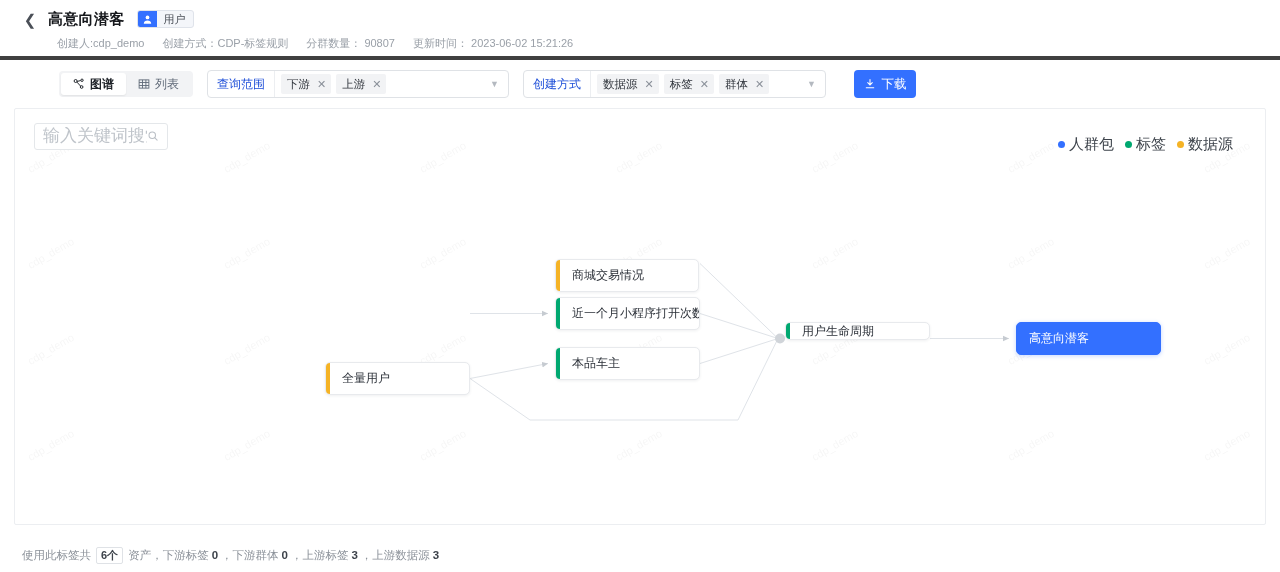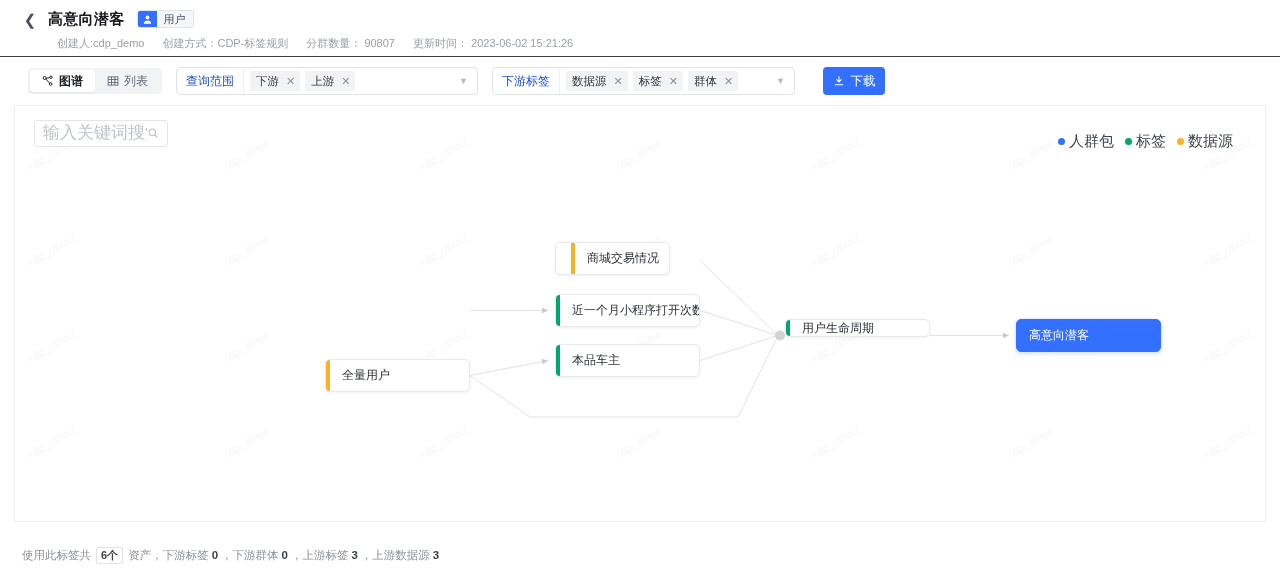--- a/index.html
+++ b/index.html
@@ -35,21 +35,21 @@
     border: 1px solid #e6e8eb; border-bottom: none;
     border-radius: 4px 4px 0 0; cursor: pointer; white-space: nowrap;
   }
   .tab.active {
     background: #ffffff; color: #1f2329;
     border-color: #e2e5e9; border-top: 2px solid #3370ff;
     height: 32px; position: relative; z-index: 3;
   }
 
   
-  .toolbar-wrap { border-top: 1px solid #404040; background:#fff; margin-top:-1px; }
+  .toolbar-wrap { border-top: 4px solid #404040; background:#fff; margin-top:-1px;padding-left:31px; }
   .toolbar { display: flex; align-items: center; gap: 14px; padding: 8px 0 8px 28px; height: 48px; }
   .segmented { display: flex; background: #f2f3f5; border-radius: 4px; padding: 2px; height: 26px; }
   .seg-item { display: flex; align-items: center; gap: 5px; padding: 0 12px; font-size: 12px;
     color: #606a78; border-radius: 3px; cursor: pointer; height: 22px; }
   .seg-item.active { background: #fff; color: #1f2329; font-weight: bold; box-shadow: 0 1px 2px rgba(0,0,0,.07); }
   .seg-item svg { display:block; }
 
   .filter-box { display: flex; align-items: center; height: 28px; border: 1px solid #dfe2e6;
     border-radius: 4px; background: #fff; }
   .filter-label { font-size: 12px; color: #1d4ed8; padding: 0 9px; border-right: 1px solid #eceef1;
@@ -172,21 +172,21 @@
           </span>
           <span class="chip">
             <span class="txt">上游</span>
             <span class="x">✕</span>
           </span>
         </span>
         <span class="caret">▼</span>
       </div>
 
       <div class="filter-box fb-2">
-        <span class="filter-label">下游标签</span>
+        <span class="filter-label">创建方式</span>
         <span class="chips">
           <span class="chip">
             <span class="txt">数据源</span>
             <span class="x">✕</span>
           </span>
           <span class="chip">
             <span class="txt">标签</span>
             <span class="x">✕</span>
           </span>
           <span class="chip">
@@ -283,21 +283,21 @@
           </defs>
         <path d="M455,204.5 L533,204.5" fill="none" stroke="#dfe3e8" stroke-width="1" marker-end="url(#ah)"></path>
             <path d="M455,269.5 L533,254.5" fill="none" stroke="#dfe3e8" stroke-width="1" marker-end="url(#ah)"></path>
             <path d="M685,154.5 L763,229.5" fill="none" stroke="#dfe3e8" stroke-width="1"></path>
             <path d="M685,204.5 L763,229.5" fill="none" stroke="#dfe3e8" stroke-width="1"></path>
             <path d="M685,254.5 L763,229.5" fill="none" stroke="#dfe3e8" stroke-width="1"></path>
             <path d="M455,269.5 L515,311 L723,311 L763,229.5" fill="none" stroke="#dfe3e8" stroke-width="1"></path>
             <path d="M915,229.5 L994,229.5" fill="none" stroke="#dfe3e8" stroke-width="1" marker-end="url(#ah)"></path>
             <circle cx="765" cy="229.5" r="5" fill="#d0d4d9"></circle>
           </svg>
-      <div class="node" style="left: 540px; top: 136px; width: 115px; height: 33px; padding-left: 15px;">
+      <div class="node" style="left: 540px; top: 150px; width: 144px; height: 33px;">
             <span class="bar" style="background: rgb(245, 179, 37);"></span>
             <span class="nlabel">商城交易情况</span>
           </div>
           <div class="node" style="left: 540px; top: 188px; width: 145px; height: 33px;">
             <span class="bar" style="background: rgb(0, 168, 112);"></span>
             <span class="nlabel">近一个月小程序打开次数</span>
           </div>
           <div class="node" style="left: 540px; top: 238px; width: 145px; height: 33px;">
             <span class="bar" style="background: rgb(0, 168, 112);"></span>
             <span class="nlabel">本品车主</span>

